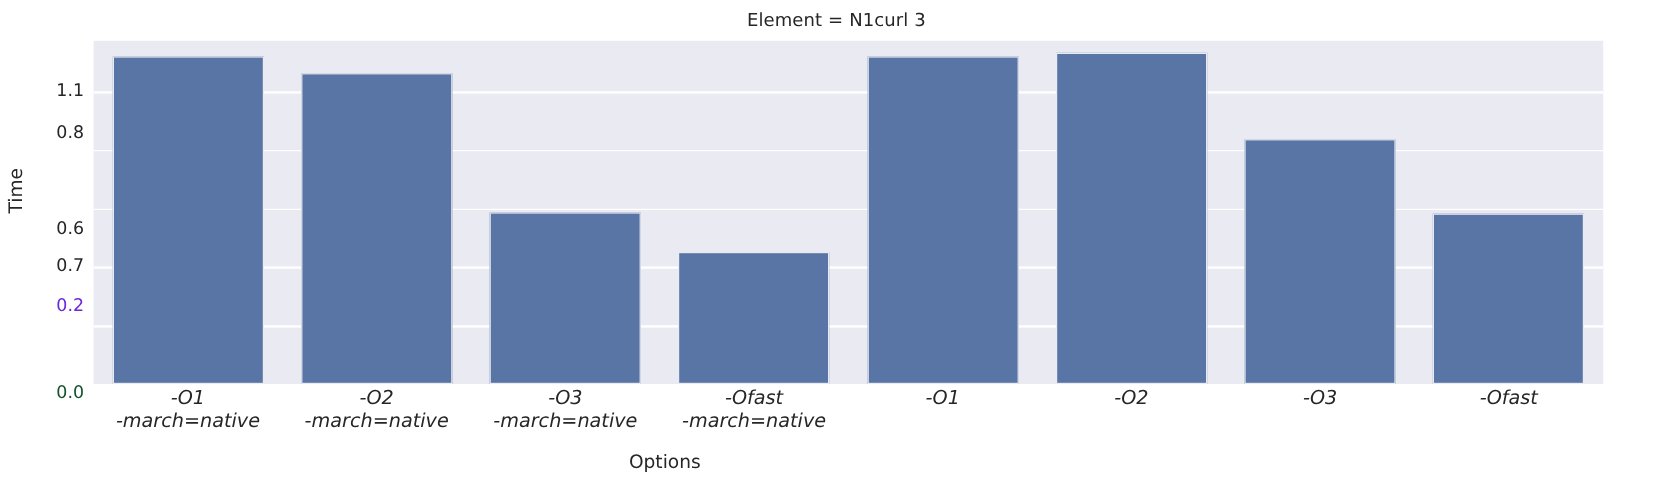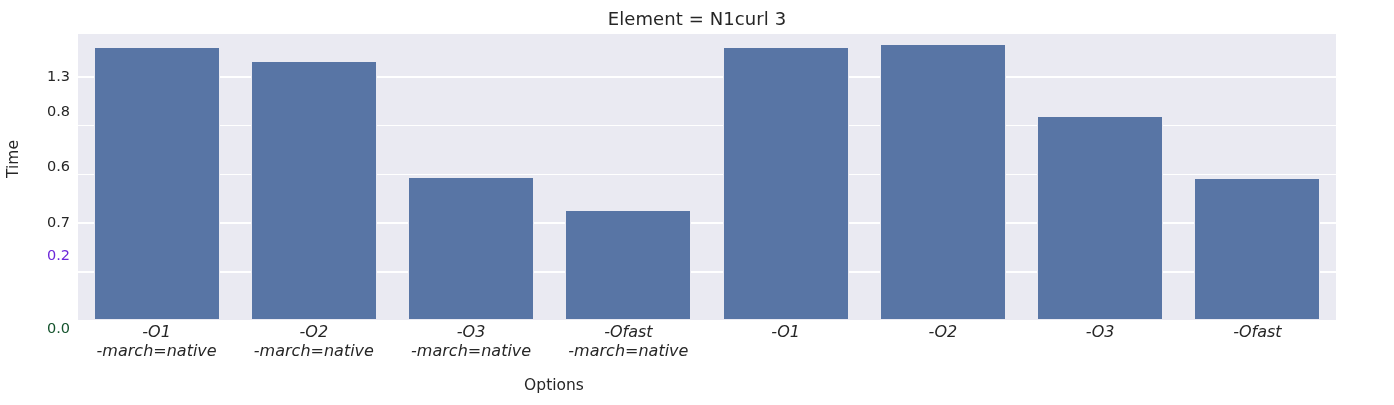--- a/index.html
+++ b/index.html
@@ -21,21 +21,21 @@
     background: #ffffff;
   }
 
   
   .chart-title {
     position: absolute;
     left: 0;
     top: 8px;
     width: 1394px;
     text-align: center;
-    font-size: 18px;
+    font-size: 15px;
     color: #262626;
     letter-spacing: 0.1px;
   }
 
   
   .axes {
     position: absolute;
     left: 78px;
     top: 34px;
     width: 1258px;
@@ -136,23 +136,23 @@
 <div class="figure">
 
   <div class="chart-title">Element = N1curl 3</div>
 
   <div class="ylabel">Time</div>
 
   <div class="yticks" id="yticks">
       <div class="ytick" style="top: 294px; color: #14532d;">0.0</div>
       <div class="ytick" style="top: 221px; color: #6d28d9;">0.2</div>
       <div class="ytick" style="top: 188.39px; color: rgb(38, 38, 38);">0.7</div>
-      <div class="ytick" style="top: 132px; color: rgb(38, 38, 38);">0.6</div>
+      <div class="ytick" style="top: 157px; color: rgb(38, 38, 38);">0.6</div>
       <div class="ytick" style="top: 77px; color: rgb(38, 38, 38);">0.8</div>
-      <div class="ytick" style="top: 41.97px; color: rgb(38, 38, 38);">1.3</div>
+      <div class="ytick" style="top: 41.97px; color: rgb(38, 38, 38);">1.1</div>
     </div>
 
   <div class="axes" id="axes" style="background: rgb(234, 234, 242);">
       <div class="gridline" style="top: 41.97px; background: rgb(255, 255, 255);"></div>
       <div class="gridline" style="top: 90.78px; background: rgb(255, 255, 255);"></div>
       <div class="gridline" style="top: 139.58px; background: rgb(255, 255, 255);"></div>
       <div class="gridline" style="top: 188.39px; background: rgb(255, 255, 255);"></div>
       <div class="gridline" style="top: 237.19px; background: rgb(255, 255, 255);"></div>
     <div class="bars-layer" id="bars-layer">
         <div class="bar" title="-O1 -march=native: 1.12" style="left: 15.72px; width: 125.8px; height: 273.31px; background: rgb(88, 117, 165);"></div>

